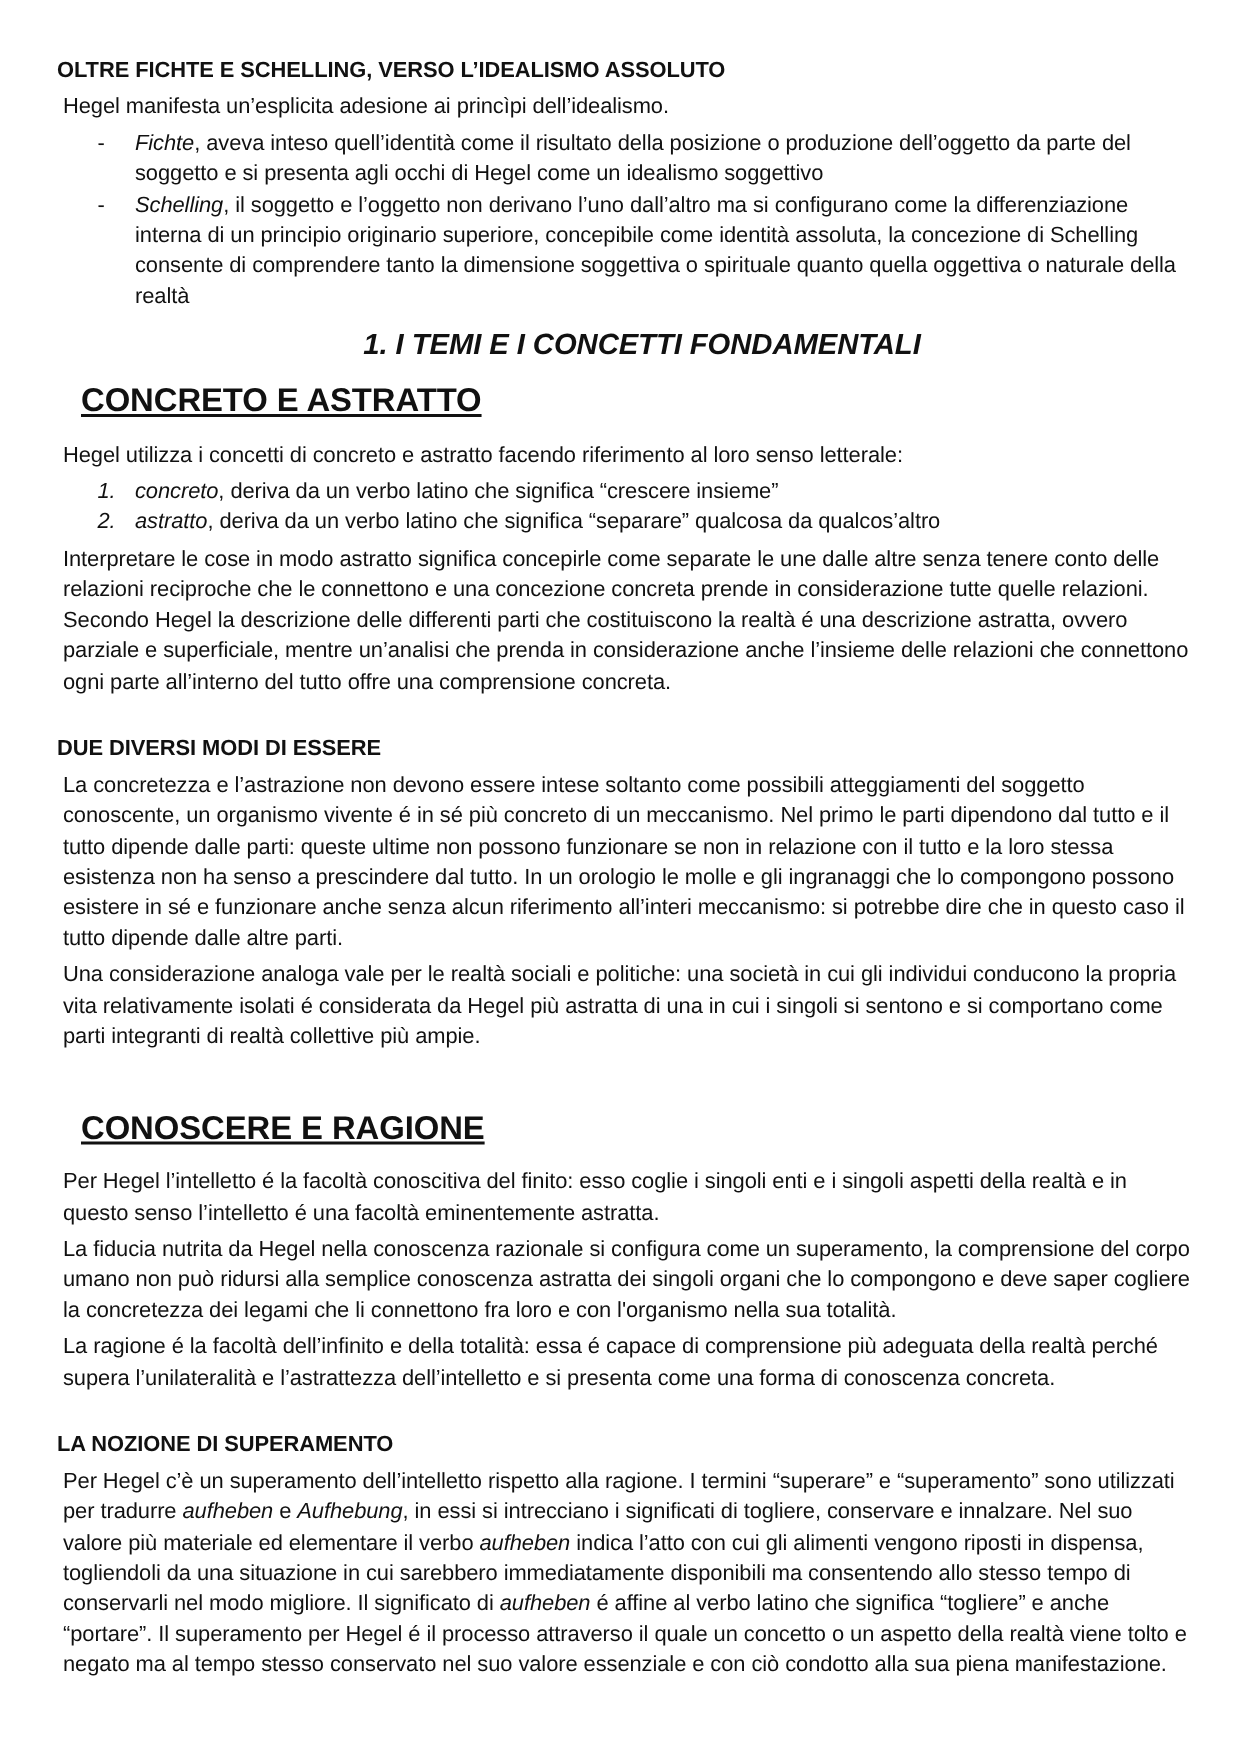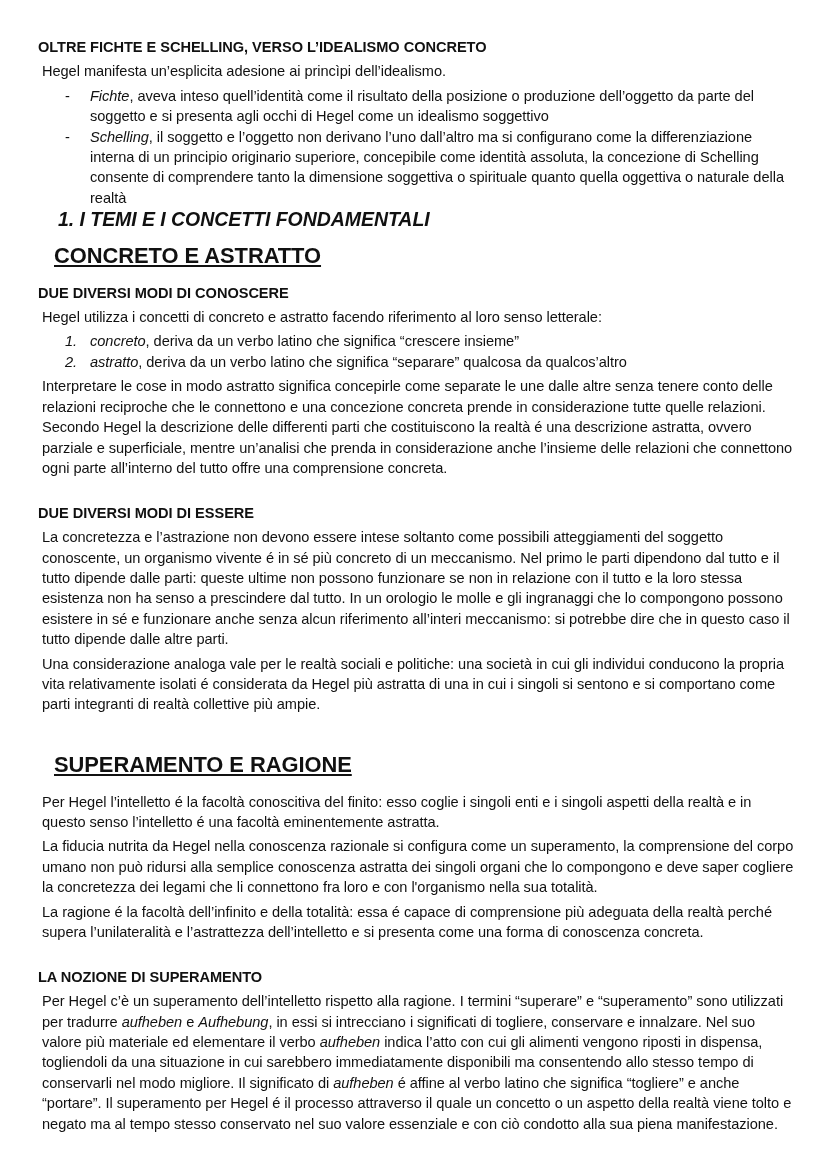--- a/index.html
+++ b/index.html
@@ -35,21 +35,22 @@
       text-decoration: underline;
       text-underline-offset: 2px;
       margin: 16px;
       line-height: 20.4px;
     }
     .title {
       font-weight: bold;
       font-style: italic;
       font-size: 19.5px;
       line-height: 22px;
-      margin: 0;
+      text-align: center;
+      margin: 11px;
       padding-left: 20px;
     }
     p {
       margin: 4px;
     }
     .gap {
       height: 20.4px;
     }
     ul.dash, ol.num {
       list-style: none;
@@ -71,37 +72,36 @@
       top: 0;
       font-style: italic;
     }
     em { }
   </style>
 </head>
 <body>
 
 <div class="page">
 
-  <h2 class="h-bold">OLTRE FICHTE E SCHELLING, VERSO L’IDEALISMO CONCRETO</h2>
+  <h2 class="h-bold">OLTRE FICHTE E SCHELLING, VERSO L’IDEALISMO ASSOLUTO</h2>
   <p>Hegel manifesta un’esplicita adesione ai princìpi dell’idealismo.</p>
   <ul class="dash">
     <li>
       <span class="marker">-</span>
       <em>Fichte</em><span>, aveva inteso quell’identità come il risultato della posizione o produzione dell’oggetto da parte del soggetto e si presenta agli occhi di Hegel come un idealismo soggettivo</span>
     </li>
     <li>
       <span class="marker">-</span>
       <em>Schelling</em><span>, il soggetto e l’oggetto non derivano l’uno dall’altro ma si configurano come la differenziazione interna di un principio originario superiore, concepibile come identità assoluta, la concezione di Schelling consente di comprendere tanto la dimensione soggettiva o spirituale quanto quella oggettiva o naturale della realtà</span>
     </li>
   </ul>
 
   <h1 class="title">1. I TEMI E I CONCETTI FONDAMENTALI</h1>
 
   <h2 class="h-underline">CONCRETO E ASTRATTO</h2>
-  <h3 class="h-bold">DUE DIVERSI MODI DI CONOSCERE</h3>
   <p>Hegel utilizza i concetti di concreto e astratto facendo riferimento al loro senso letterale:</p>
   <ol class="num">
     <li>
       <span class="marker">1.</span>
       <em>concreto</em><span>, deriva da un verbo latino che significa “crescere insieme”</span>
     </li>
     <li>
       <span class="marker">2.</span>
       <em>astratto</em><span>, deriva da un verbo latino che significa “separare” qualcosa da qualcos’altro</span>
     </li>
@@ -109,21 +109,21 @@
   <p>Interpretare le cose in modo astratto significa concepirle come separate le une dalle altre senza tenere conto delle relazioni reciproche che le connettono e una concezione concreta prende in considerazione tutte quelle relazioni. Secondo Hegel la descrizione delle differenti parti che costituiscono la realtà é una descrizione astratta, ovvero parziale e superficiale, mentre un’analisi che prenda in considerazione anche l’insieme delle relazioni che connettono ogni parte all’interno del tutto offre una comprensione concreta.</p>
 
   <div class="gap"></div>
 
   <h3 class="h-bold">DUE DIVERSI MODI DI ESSERE</h3>
   <p>La concretezza e l’astrazione non devono essere intese soltanto come possibili atteggiamenti del soggetto conoscente, un organismo vivente é in sé più concreto di un meccanismo. Nel primo le parti dipendono dal tutto e il tutto dipende dalle parti: queste ultime non possono funzionare se non in relazione con il tutto e la loro stessa esistenza non ha senso a prescindere dal tutto. In un orologio le molle e gli ingranaggi che lo compongono possono esistere in sé e funzionare anche senza alcun riferimento all’interi meccanismo: si potrebbe dire che in questo caso il tutto dipende dalle altre parti.</p>
   <p>Una considerazione analoga vale per le realtà sociali e politiche: una società in cui gli individui conducono la propria vita relativamente isolati é considerata da Hegel più astratta di una in cui i singoli si sentono e si comportano come parti integranti di realtà collettive più ampie.</p>
 
   <div class="gap"></div>
 
-  <h2 class="h-underline">SUPERAMENTO E RAGIONE</h2>
+  <h2 class="h-underline">CONOSCERE E RAGIONE</h2>
   <p>Per Hegel l’intelletto é la facoltà conoscitiva del finito: esso coglie i singoli enti e i singoli aspetti della realtà e in questo senso l’intelletto é una facoltà eminentemente astratta.</p>
   <p>La fiducia nutrita da Hegel nella conoscenza razionale si configura come un superamento, la comprensione del corpo umano non può ridursi alla semplice conoscenza astratta dei singoli organi che lo compongono e deve saper cogliere la concretezza dei legami che li connettono fra loro e con l'organismo nella sua totalità.</p>
   <p>La ragione é la facoltà dell’infinito e della totalità: essa é capace di comprensione più adeguata della realtà perché supera l’unilateralità e l’astrattezza dell’intelletto e si presenta come una forma di conoscenza concreta.</p>
 
   <div class="gap"></div>
 
   <h3 class="h-bold">LA NOZIONE DI SUPERAMENTO</h3>
   <p><span>Per Hegel c’è un superamento dell’intelletto rispetto alla ragione. I termini “superare” e “superamento” sono utilizzati per tradurre </span><em>aufheben</em><span> e </span><em>Aufhebung</em><span>, in essi si intrecciano i significati di togliere, conservare e innalzare. Nel suo valore più materiale ed elementare il verbo </span><em>aufheben</em><span> indica l’atto con cui gli alimenti vengono riposti in dispensa, togliendoli da una situazione in cui sarebbero immediatamente disponibili ma consentendo allo stesso tempo di conservarli nel modo migliore. Il significato di </span><em>aufheben</em><span> é affine al verbo latino che significa “togliere” e anche “portare”. Il superamento per Hegel é il processo attraverso il quale un concetto o un aspetto della realtà viene tolto e negato ma al tempo stesso conservato nel suo valore essenziale e con ciò condotto alla sua piena manifestazione.</span></p>
 
 </div>

